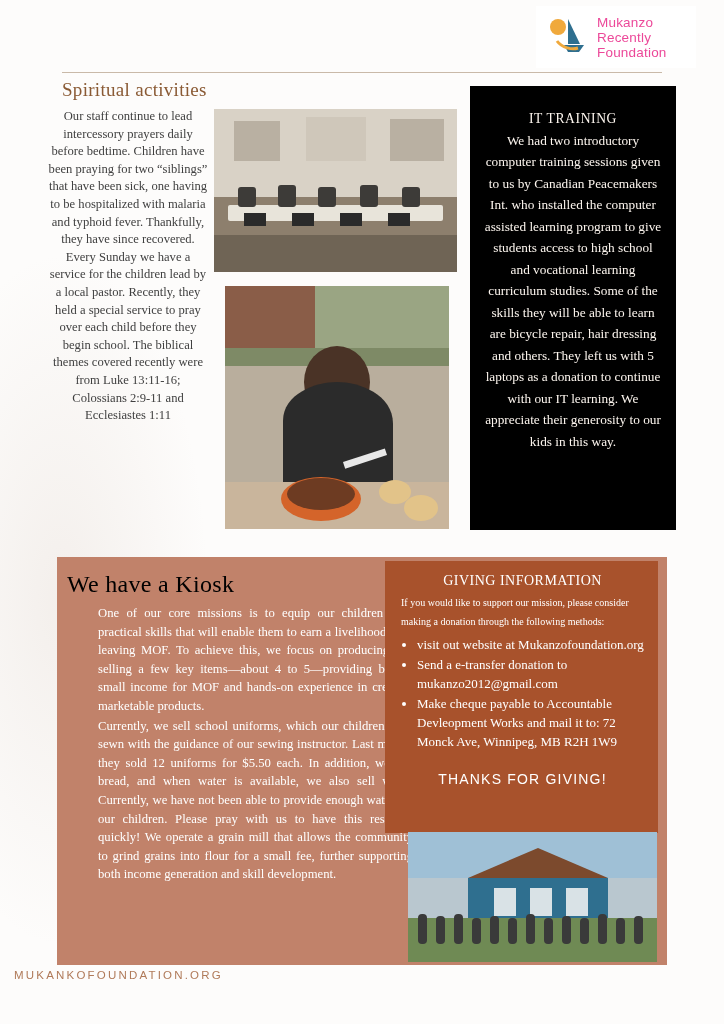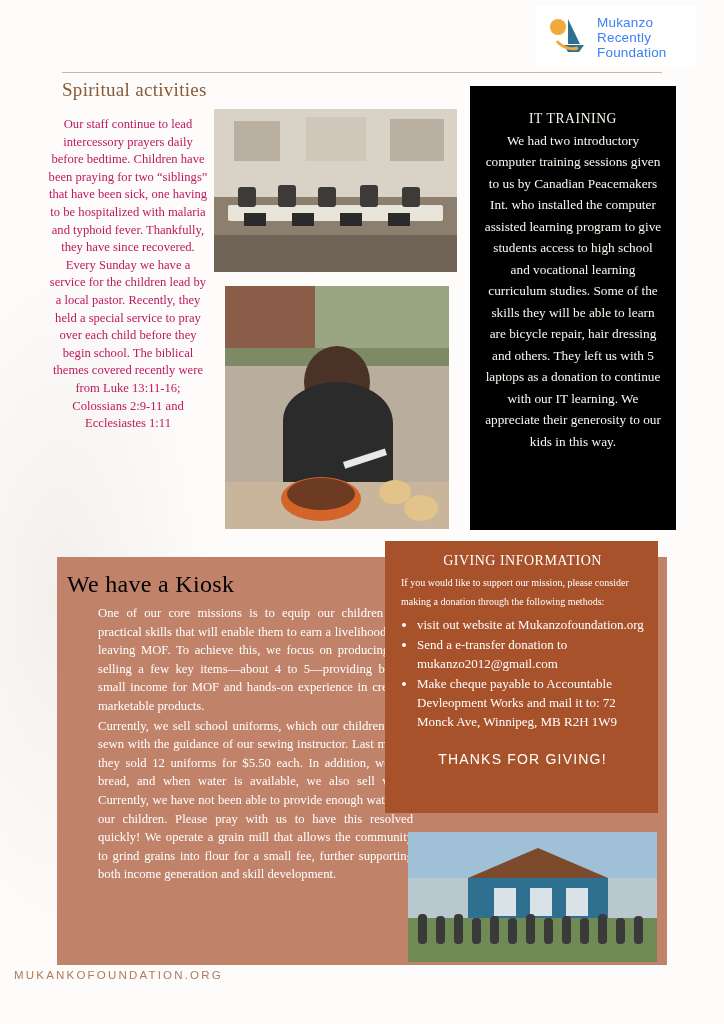--- a/index.html
+++ b/index.html
@@ -23,21 +23,21 @@
     display: flex; align-items: center; gap: 7px;
     padding: 5px 8px;
   }
   .logo-mark {
     width: 46px; height: 46px;
     flex: 0 0 46px;
     position: relative;
   }
   .logo-text {
     font-family: "Liberation Sans", sans-serif;
-    color: #3b82f6;
+    color: #ec4899;
     font-size: 13.5px;
     line-height: 15px;
     font-weight: 400;
     letter-spacing: .2px;
   }
   
   .sec-title {
     position: absolute;
     font-family: "Liberation Serif", serif;
     color: #8a5a34;
@@ -49,24 +49,23 @@
     position: absolute;
     left: 62px; top: 72px; width: 600px; height: 1px;
     background: #c9b9a8;
   }
   #spiritual-body {
     position: absolute;
     left: 48px; top: 108px;
     width: 160px;
     font-size: 12.6px;
     line-height: 17.6px;
-    color: #be185d;
+    color: #404040;
     text-align: center;
     text-indent: 0;
-    margin-top: 8px;
   }
   
   .photo {
     position: absolute;
     overflow: hidden;
     background: #cfc6bd;
   }
   #photo-computer-lab {
     left: 214px; top: 109px; width: 243px; height: 163px;
   }
@@ -108,21 +107,21 @@
     font-size: 12.7px;
     line-height: 18.6px;
     text-align: justify;
     margin-left: 32px;
   }
   #kiosk-body p { margin-bottom: 1px; }
 
   
   #giving-box {
     position: absolute;
-    left: 385px; top: 541px; width: 273px; height: 272px;
+    left: 385px; top: 561px; width: 273px; height: 272px;
     background: #a8522c;
     color: #ffffff;
     padding: 12px 14px 8px 16px;
   }
   #giving-title {
     text-align: center;
     font-size: 14px;
     letter-spacing: .5px;
     margin-bottom: 4px;
   }

